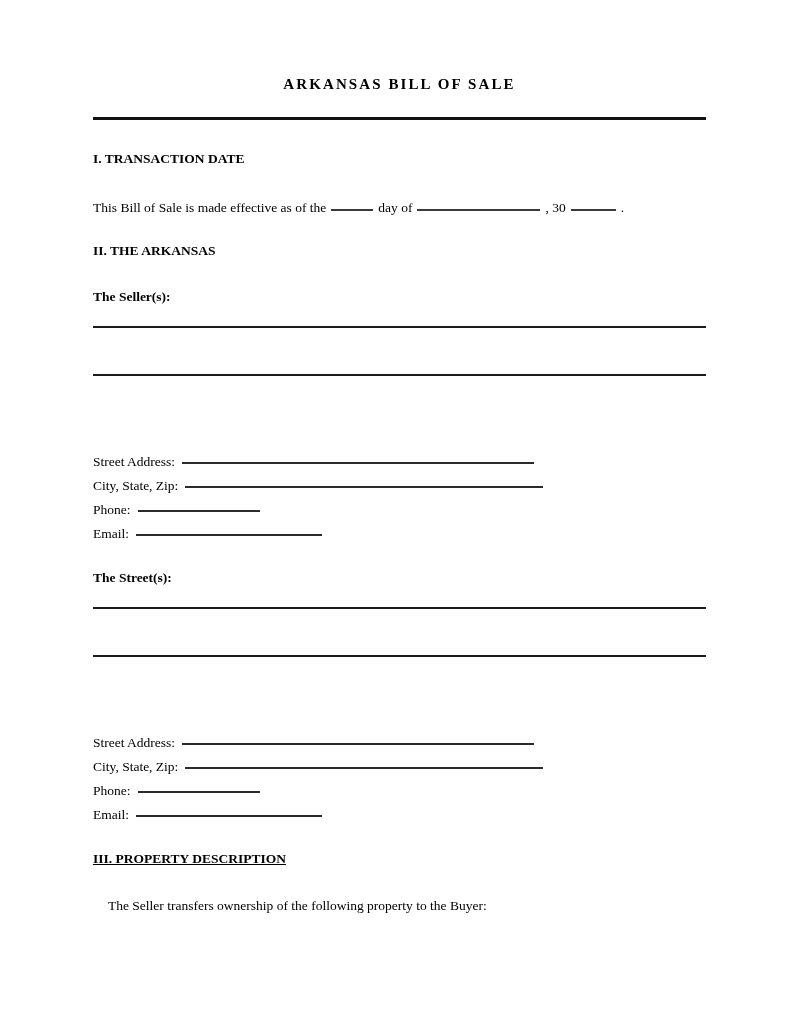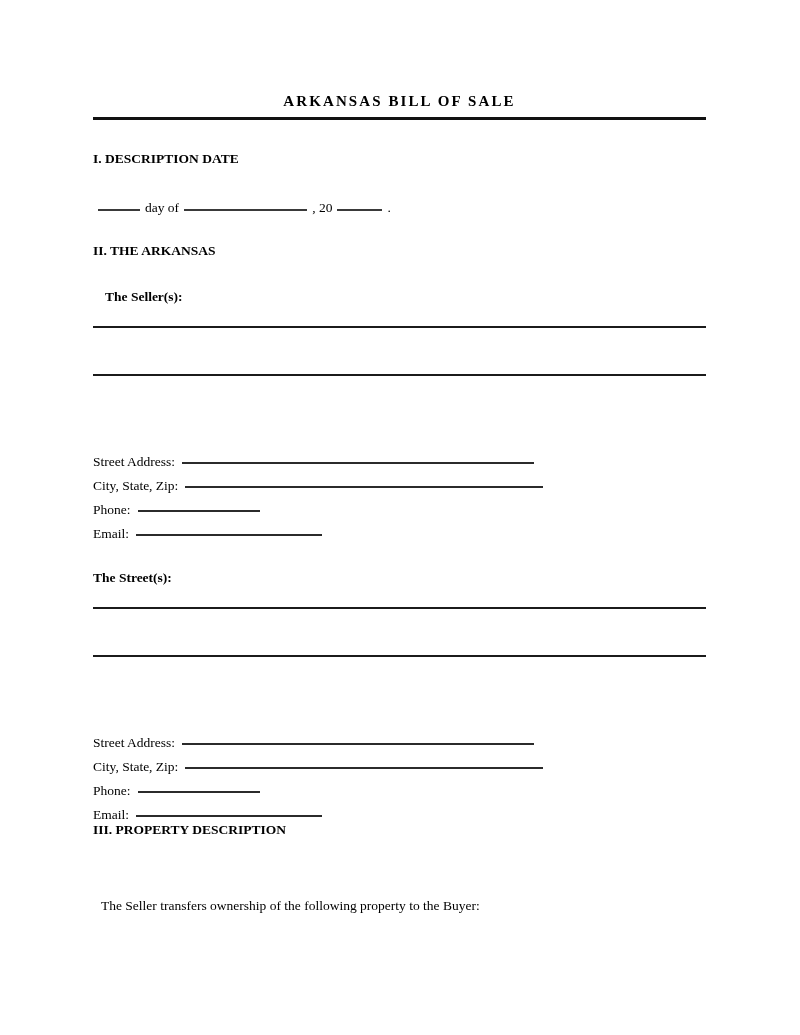--- a/index.html
+++ b/index.html
@@ -25,21 +25,21 @@
     position: absolute;
     left: 93px;
     top: 0;
     width: 613px;
   }
 
   
   .doc-title {
     position: absolute;
     left: 0;
-    top: 92px;
+    top: 75px;
     width: 613px;
     text-align: center;
     font-size: 15px;
     font-weight: bold;
     letter-spacing: 2.1px;
     line-height: 18px;
     white-space: nowrap;
   }
   .title-rule {
     position: absolute;
@@ -62,21 +62,21 @@
   .party-heading {
     position: absolute;
     left: 0;
     font-size: 13.5px;
     font-weight: bold;
     line-height: 16px;
     white-space: nowrap;
   }
   .body-text {
     position: absolute;
-    left: 8px;
+    left: 15px;
     font-size: 13.5px;
     line-height: 17px;
     white-space: nowrap;
   }
 
   
   .date-line {
     position: absolute;
     left: 0;
     top: 199px;
@@ -150,34 +150,35 @@
 </style>
 </head>
 <body>
 
 <div class="page">
   <div class="content">
 
     <div class="doc-title">ARKANSAS BILL OF SALE</div>
     <div class="title-rule"></div>
 
-    <div class="section-heading" style="top:151px;">I. DESCRIPTION DATE</div>
+    <div class="section-heading" style="top:151px;">I. TRANSACTION DATE</div>
 
     <div class="date-line">
+      <span class="txt">This Bill of Sale is made effective as of the</span>
       <span class="inline-blank blank-day"></span>
       <span class="txt">day of</span>
       <span class="inline-blank blank-month"></span>
-      <span class="txt">, 20</span>
+      <span class="txt">, 30</span>
       <span class="inline-blank blank-year"></span>
       <span class="txt">.</span>
     </div>
 
     <div class="section-heading" style="top:243px;">II. THE ARKANSAS</div>
 
-    <div class="party-heading" style="top:289px;margin-left:12px;">The Seller(s):</div>
+    <div class="party-heading" style="top:289px;">The Seller(s):</div>
 
     <div class="party-rule" style="top:326px;"></div>
     <div class="party-rule" style="top:374px;"></div>
 
     <div class="field-row" style="top:453px;">
       <span class="field-label">Street Address:</span>
       <span class="field-blank fb-street"></span>
     </div>
 
     <div class="field-row" style="top:477px;">
@@ -213,18 +214,18 @@
     <div class="field-row" style="top:782px;">
       <span class="field-label">Phone:</span>
       <span class="field-blank fb-phone"></span>
     </div>
 
     <div class="field-row" style="top:806px;">
       <span class="field-label">Email:</span>
       <span class="field-blank fb-email"></span>
     </div>
 
-    <div class="section-heading" style="top:822px;">III. PROPERTY DESCRIPTION</div>
+    <div class="section-heading" style="top:851px;text-decoration:underline;">III. PROPERTY DESCRIPTION</div>
 
     <div class="body-text" style="top:897px;">The Seller transfers ownership of the following property to the Buyer:</div>
 
   </div>
 </div>
 
 </body></html>

